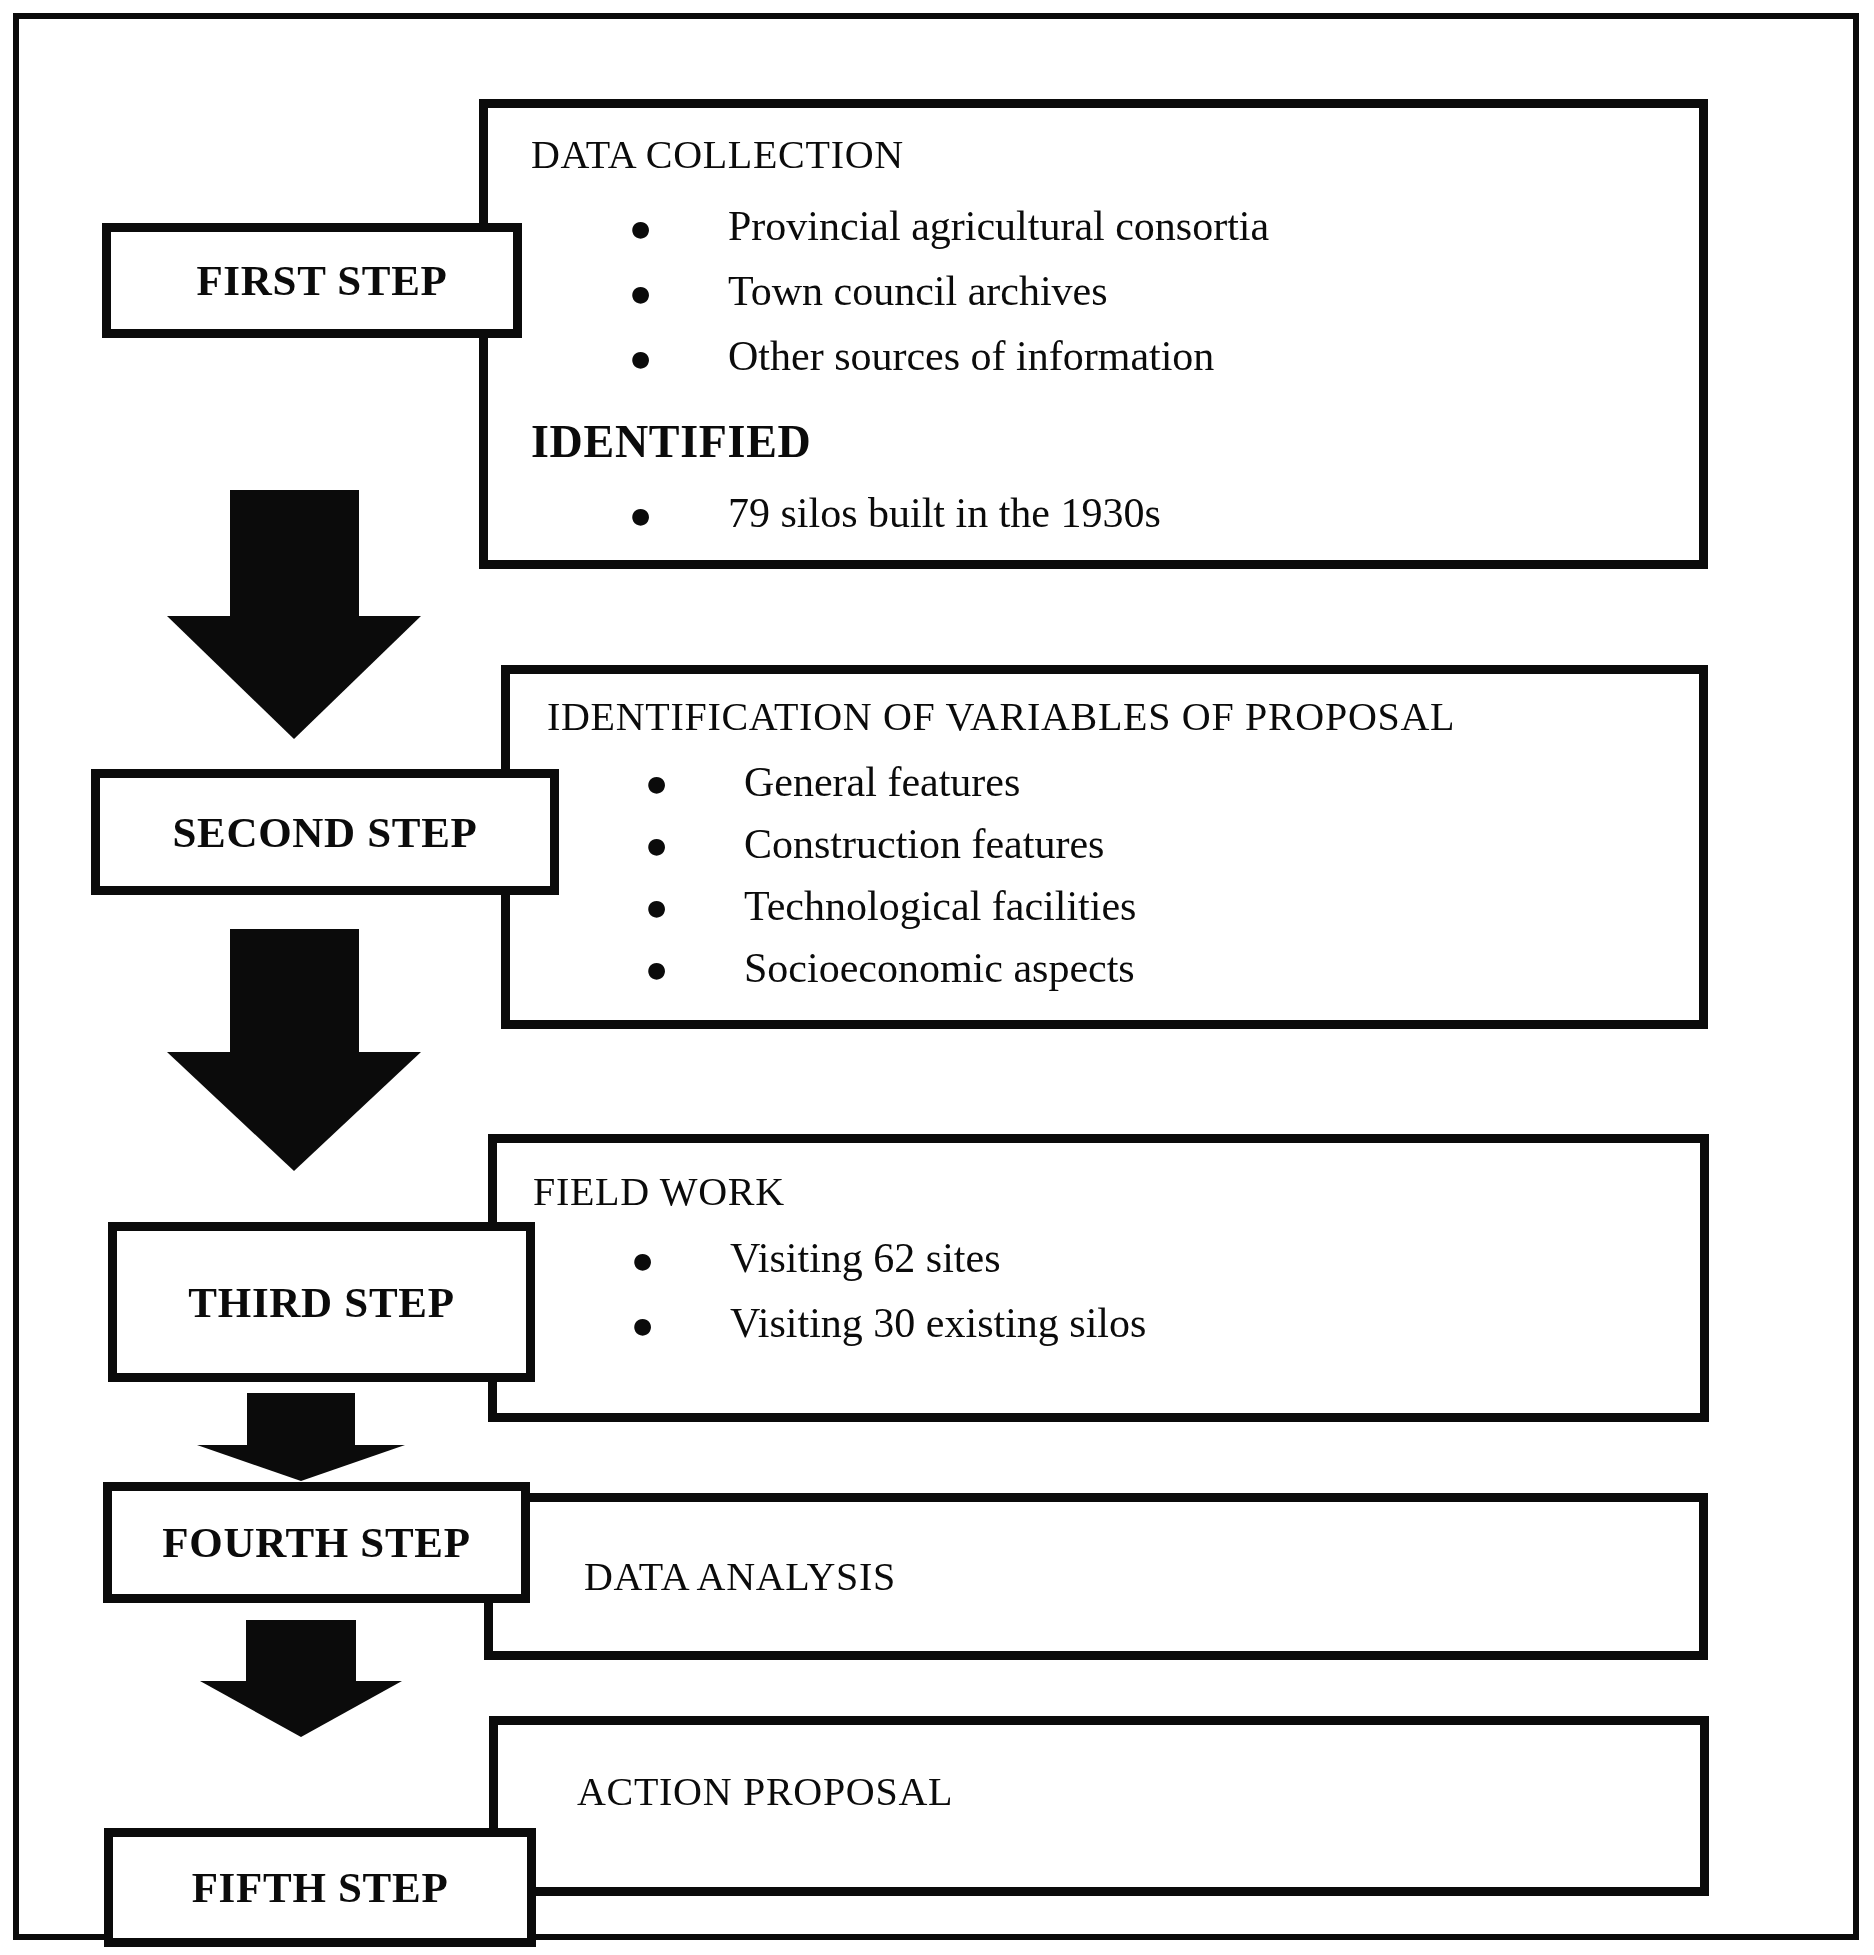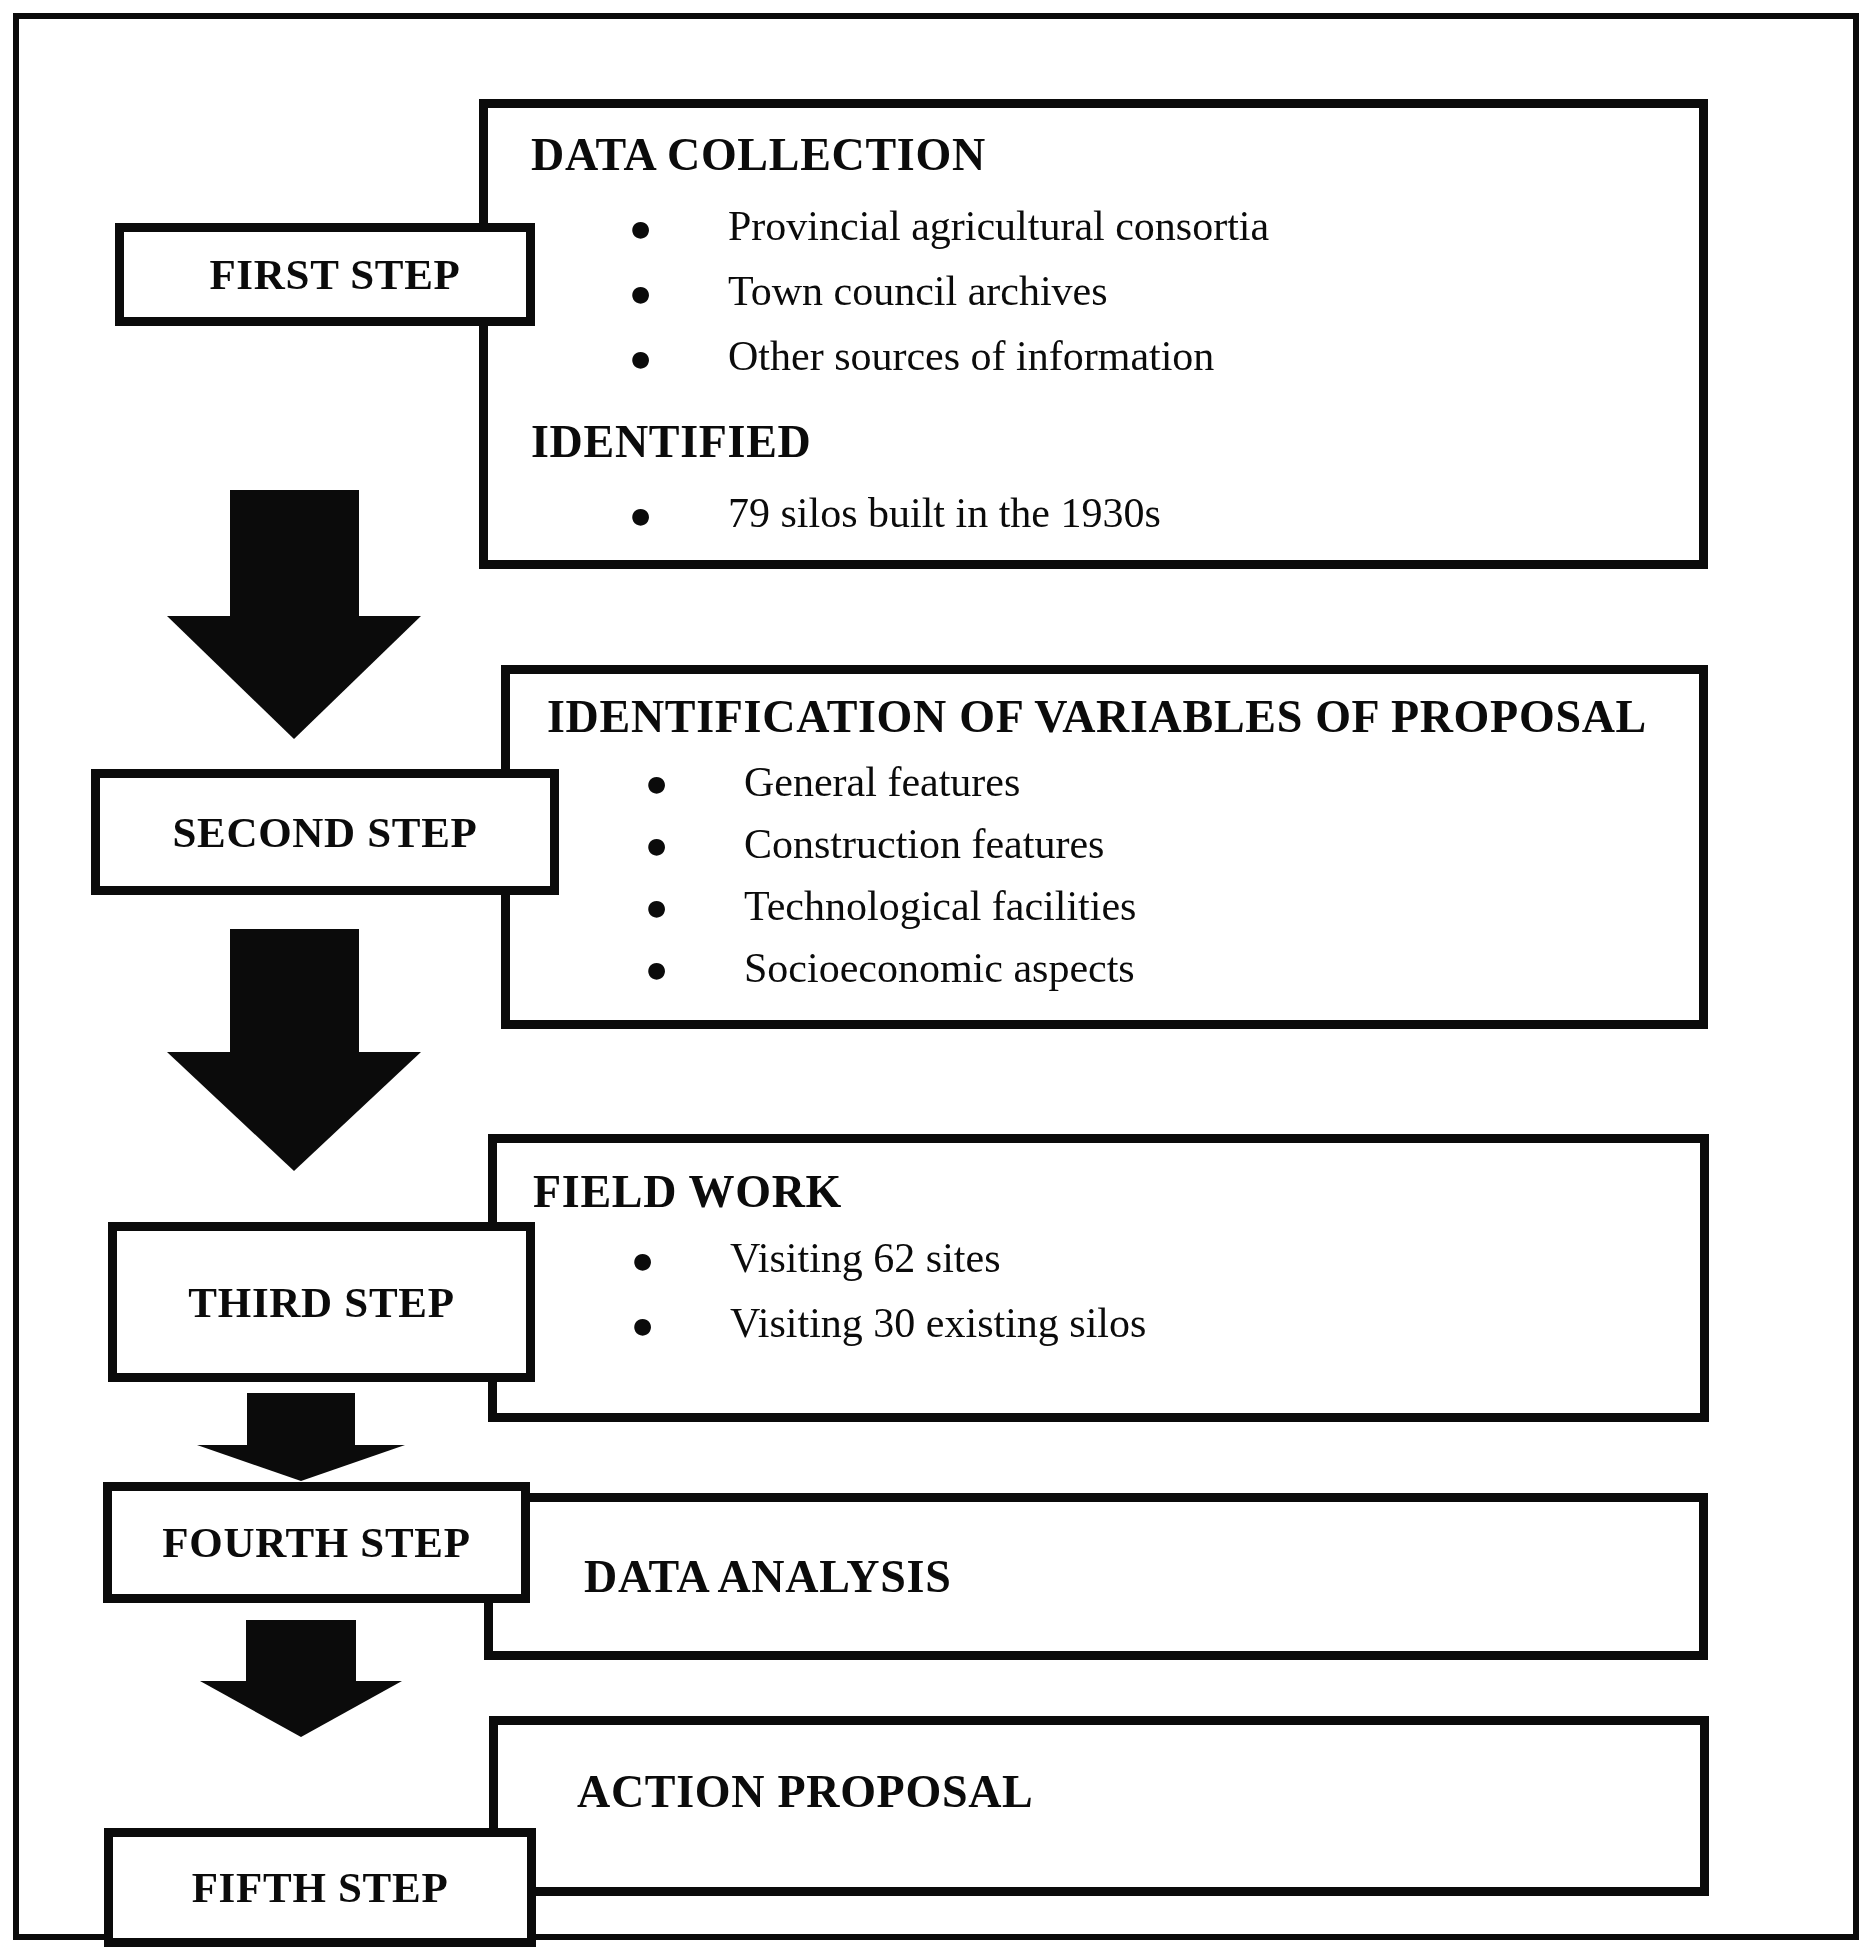--- a/index.html
+++ b/index.html
@@ -11,21 +11,21 @@
   .page-border{
     position:absolute;left:13.4px;top:13.4px;width:1834px;height:1915px;
     border:6.7px solid #0b0b0b;background:transparent;
   }
   
   .cbox{
     position:absolute;background:#ffffff;border:9px solid #0b0b0b;
     box-sizing:border-box;z-index:1;
   }
   .cbox-title{
-    font-size:46px;font-weight:bold;letter-spacing:0.7px;line-height:55px;
+    font-size:40px;font-weight:normal;letter-spacing:0.7px;line-height:55px;
   }
   .cbox-subtitle{
     font-size:46px;font-weight:bold;letter-spacing:0.7px;line-height:55px;
   }
   ul.blist{list-style:none;margin:0;padding:0;}
   ul.blist li{
     position:relative;font-size:42px;line-height:65px;
     padding-left:197px;white-space:nowrap;
   }
   ul.blist li::before{
@@ -44,21 +44,21 @@
   #c3 .blist{margin-top:7.4px;}
   #c4{left:484px;top:1493px;width:1224px;height:167px;display:flex;align-items:center;padding-left:91px;box-sizing:border-box;}
   #c5{left:489px;top:1716px;width:1220px;height:180px;padding-top:39px;padding-left:79px;box-sizing:border-box;}
   
   .sbox{
     position:absolute;background:#ffffff;border:9px solid #0b0b0b;
     box-sizing:border-box;z-index:2;
     display:flex;align-items:center;justify-content:center;
     font-size:43px;font-weight:bold;letter-spacing:0.7px;white-space:nowrap;
   }
-  #s1{left:115px;top:223px;width:420px;height:103px;padding-left:20px;}
+  #s1{left:102px;top:223px;width:420px;height:115px;padding-left:20px;}
   #s2{left:91px;top:769px;width:468px;height:126px;}
   #s3{left:108px;top:1222px;width:427px;height:160px;}
   #s4{left:103px;top:1482px;width:427px;height:121px;}
   #s5{left:104px;top:1828px;width:432px;height:119px;}
   
   .arrow{position:absolute;z-index:0;display:flex;flex-direction:column;align-items:center;}
   .arrow .stem{background:#0b0b0b;}
   .arrow .head{width:0;height:0;}
   #a1{left:167px;top:490px;}
   #a1 .stem{width:129px;height:126px;}

